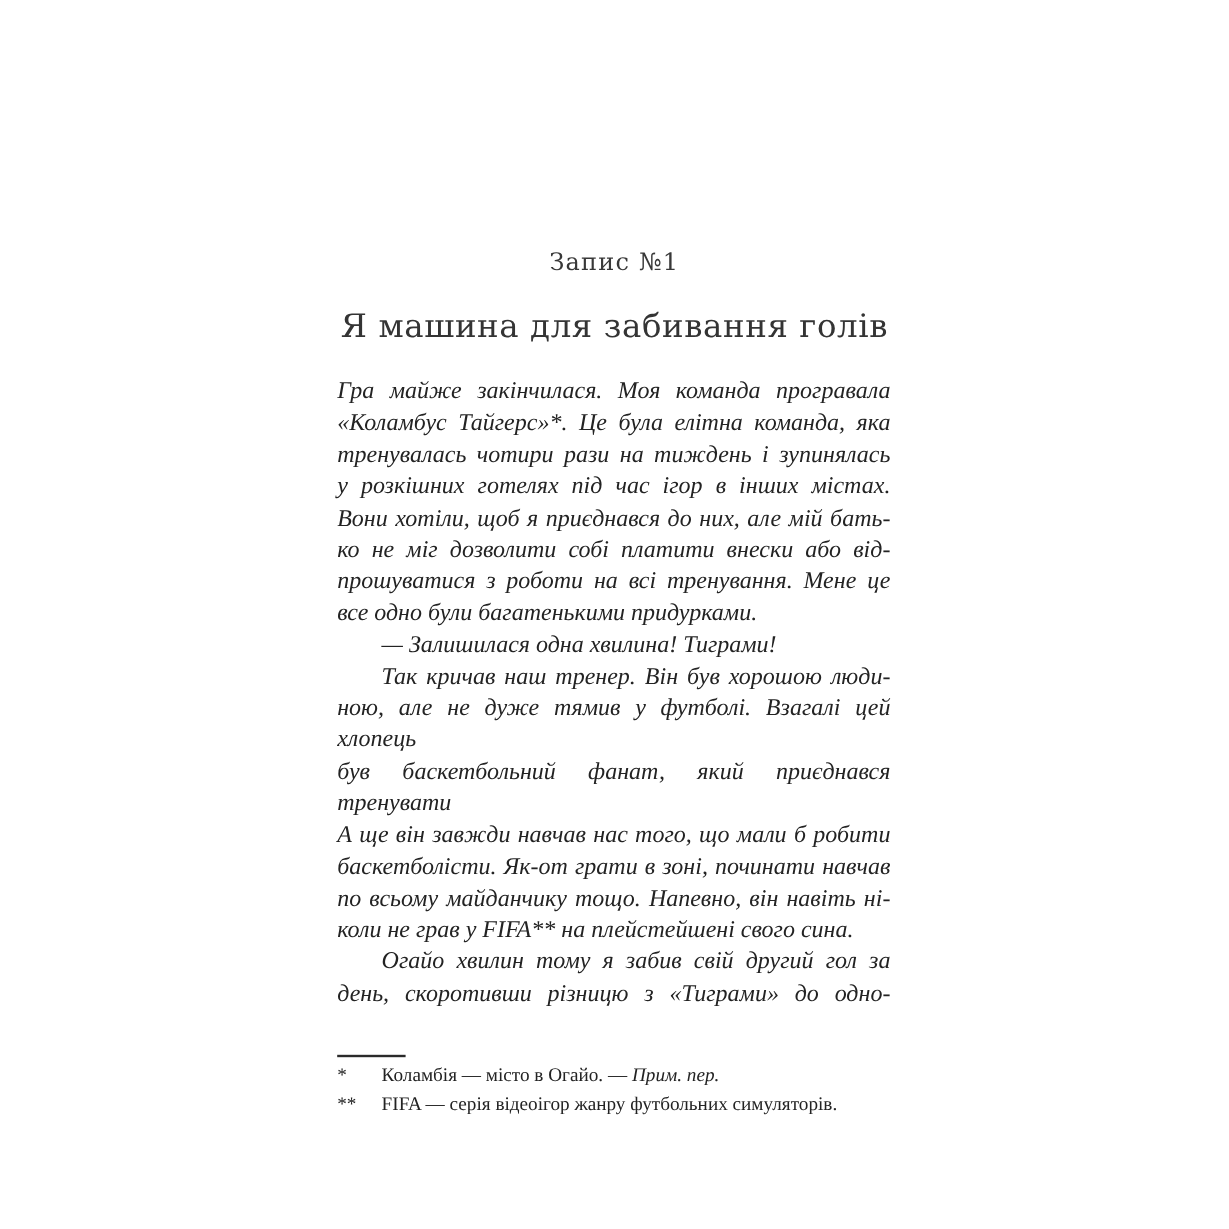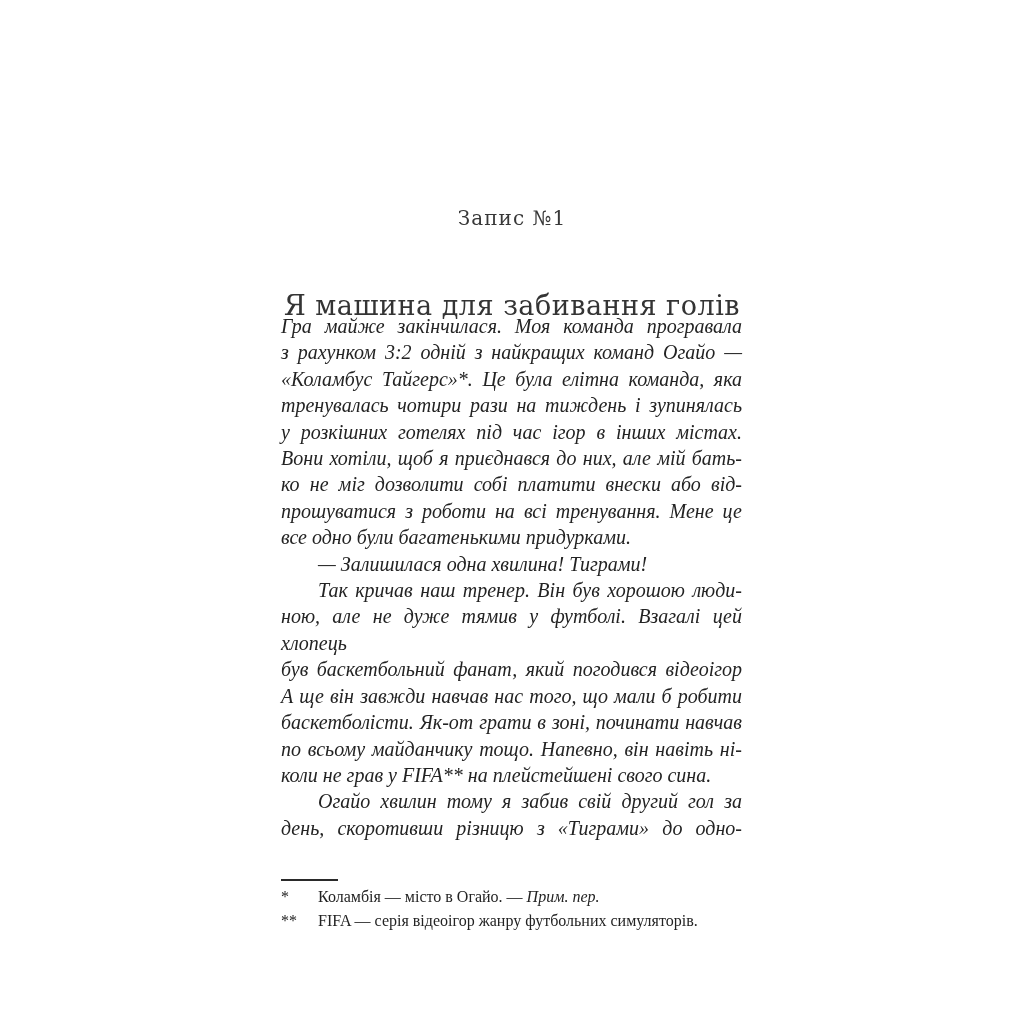--- a/index.html
+++ b/index.html
@@ -30,21 +30,20 @@
   .chapter-title {
     position: absolute;
     top: 257px;
     left: 0;
     width: 100%;
     text-align: center;
     font-family: "DejaVu Serif", "Liberation Serif", serif;
     font-size: 27px;
     letter-spacing: 0.5px;
     color: #343434;
-    margin-top: 33px;
   }
   .body-text {
     position: absolute;
     left: 281px;
     top: 313px;
     width: 461px;
     font-size: 20px;
     line-height: 26.4px;
   }
   .para { margin: 0; font-style: italic; }
@@ -86,36 +85,35 @@
 </style>
 </head>
 <body>
 
 <div class="page">
   <div class="chapter-heading">Запис №1</div>
   <div class="chapter-title">Я машина для забивання голів</div>
   <div class="body-text">
       <div class="para">
         <div class="line">Гра майже закінчилася. Моя команда програвала</div>
-        <div class="line">з рахунком 3:2 одній з найкращих команд Огайо —</div>
         <div class="line">«Коламбус Тайгерс»*. Це була елітна команда, яка</div>
         <div class="line">тренувалась чотири рази на тиждень і зупинялась</div>
         <div class="line">у розкішних готелях під час ігор в інших містах.</div>
         <div class="line">Вони хотіли, щоб я приєднався до них, але мій бать-</div>
         <div class="line">ко не міг дозволити собі платити внески або від-</div>
         <div class="line">прошуватися з роботи на всі тренування. Мене це</div>
         <div class="line para-end">все одно були багатенькими придурками.</div>
       </div>
       <div class="para">
         <div class="line indent para-end">— Залишилася одна хвилина! Тиграми!</div>
       </div>
       <div class="para">
         <div class="line indent">Так кричав наш тренер. Він був хорошою люди-</div>
         <div class="line">ною, але не дуже тямив у футболі. Взагалі цей хлопець</div>
-        <div class="line">був баскетбольний фанат, який погодився відеоігор</div>
+        <div class="line">був баскетбольний фанат, який приєднався тренувати</div>
         <div class="line">А ще він завжди навчав нас того, що мали б робити</div>
         <div class="line">баскетболісти. Як-от грати в зоні, починати навчав</div>
         <div class="line">по всьому майданчику тощо. Напевно, він навіть ні-</div>
         <div class="line para-end">коли не грав у FIFA** на плейстейшені свого сина.</div>
       </div>
       <div class="para">
         <div class="line indent">Огайо хвилин тому я забив свій другий гол за</div>
         <div class="line">день, скоротивши різницю з «Тиграми» до одно-</div>
       </div>
     </div>

